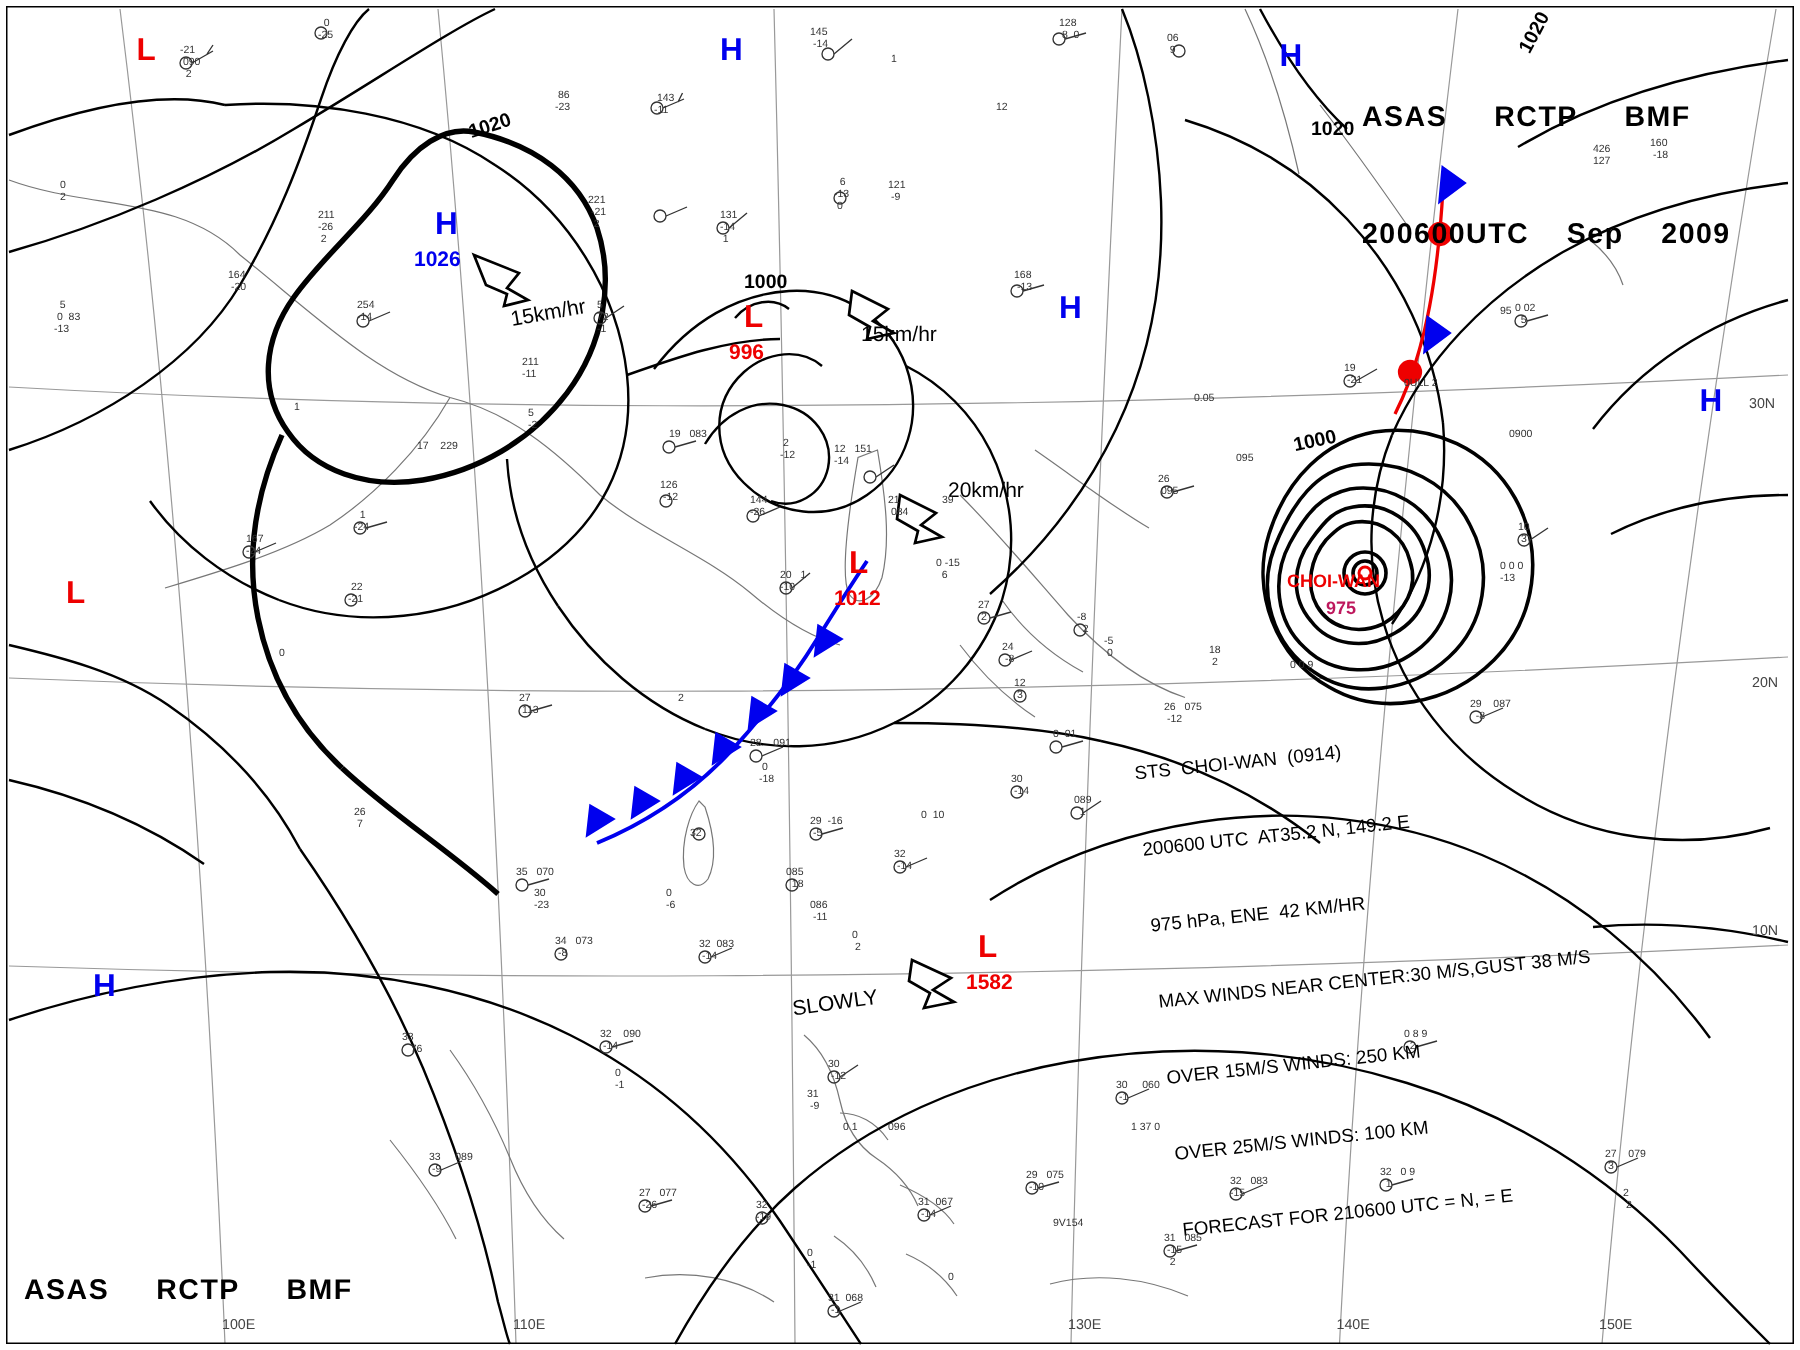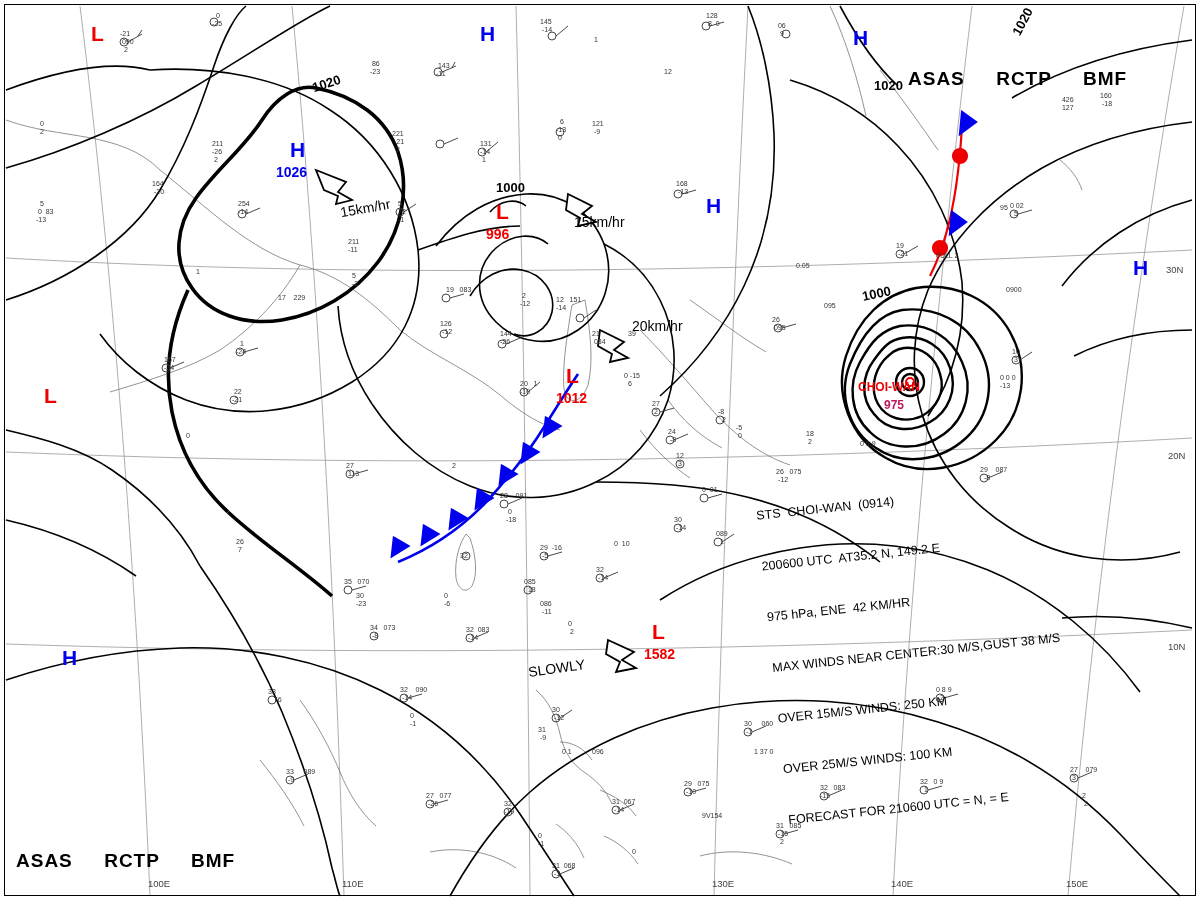--- a/index.html
+++ b/index.html
@@ -269,20 +269,21 @@
       <path d="M1078 778 l14 -6"></path>
       <path d="M784 834 l14 -4"></path>
       <path d="M560 874 l14 -6"></path>
     </g>
   </svg>
 
   <div class="frame"></div>
 
   <div class="txt title-block" style="left:908px;top:14px;">
     <span class="title-line">ASAS     RCTP     BMF</span>
+    <span class="title-line">200600UTC    Sep    2009</span>
   </div>
 
   <div class="txt title-block" style="left:16px;top:796px;">
     <span class="title-line">ASAS     RCTP     BMF</span>
     
     
   </div>
 
   <div class="txt isoline-label" style="left:312px;top:76px;transform:rotate(-18deg);">1020</div>
   <div class="txt isoline-label" style="left:1008px;top:14px;transform:rotate(-62deg);">1020</div>
@@ -324,21 +325,21 @@
     <span class="info-line">975 hPa, ENE  42 KM/HR</span>
     <span class="info-line">MAX WINDS NEAR CENTER:30 M/S,GUST 38 M/S</span>
     <span class="info-line">OVER 15M/S WINDS: 250 KM</span>
     <span class="info-line">OVER 25M/S WINDS: 100 KM</span>
     <span class="info-line">FORECAST FOR 210600 UTC = N, = E</span>
   </div>
 
   <div id="grid-labels">
       <div class="txt grid-label" style="left: 1166px; top: 264px;">30N</div>
       <div class="txt grid-label" style="left: 1168px; top: 450px;">20N</div>
-      <div class="txt grid-label" style="left: 1168px; top: 641px;">10N</div>
+      <div class="txt grid-label" style="left: 1168px; top: 615px;">10N</div>
       <div class="txt grid-label" style="left: 148px; top: 878px;">100E</div>
       <div class="txt grid-label" style="left: 342px; top: 878px;">110E</div>
       <div class="txt grid-label" style="left: 528px; top: 910px;">120E</div>
       <div class="txt grid-label" style="left: 712px; top: 878px;">130E</div>
       <div class="txt grid-label" style="left: 891px; top: 878px;">140E</div>
       <div class="txt grid-label" style="left: 1066px; top: 878px;">150E</div>
     </div>
 
   <div id="obs-layer">
       <div class="txt obs" style="left: 120px; top: 30px;">-21

